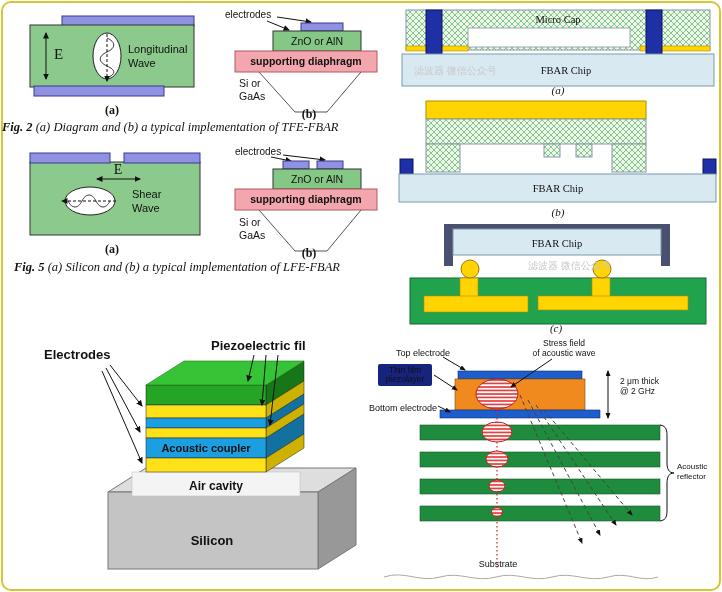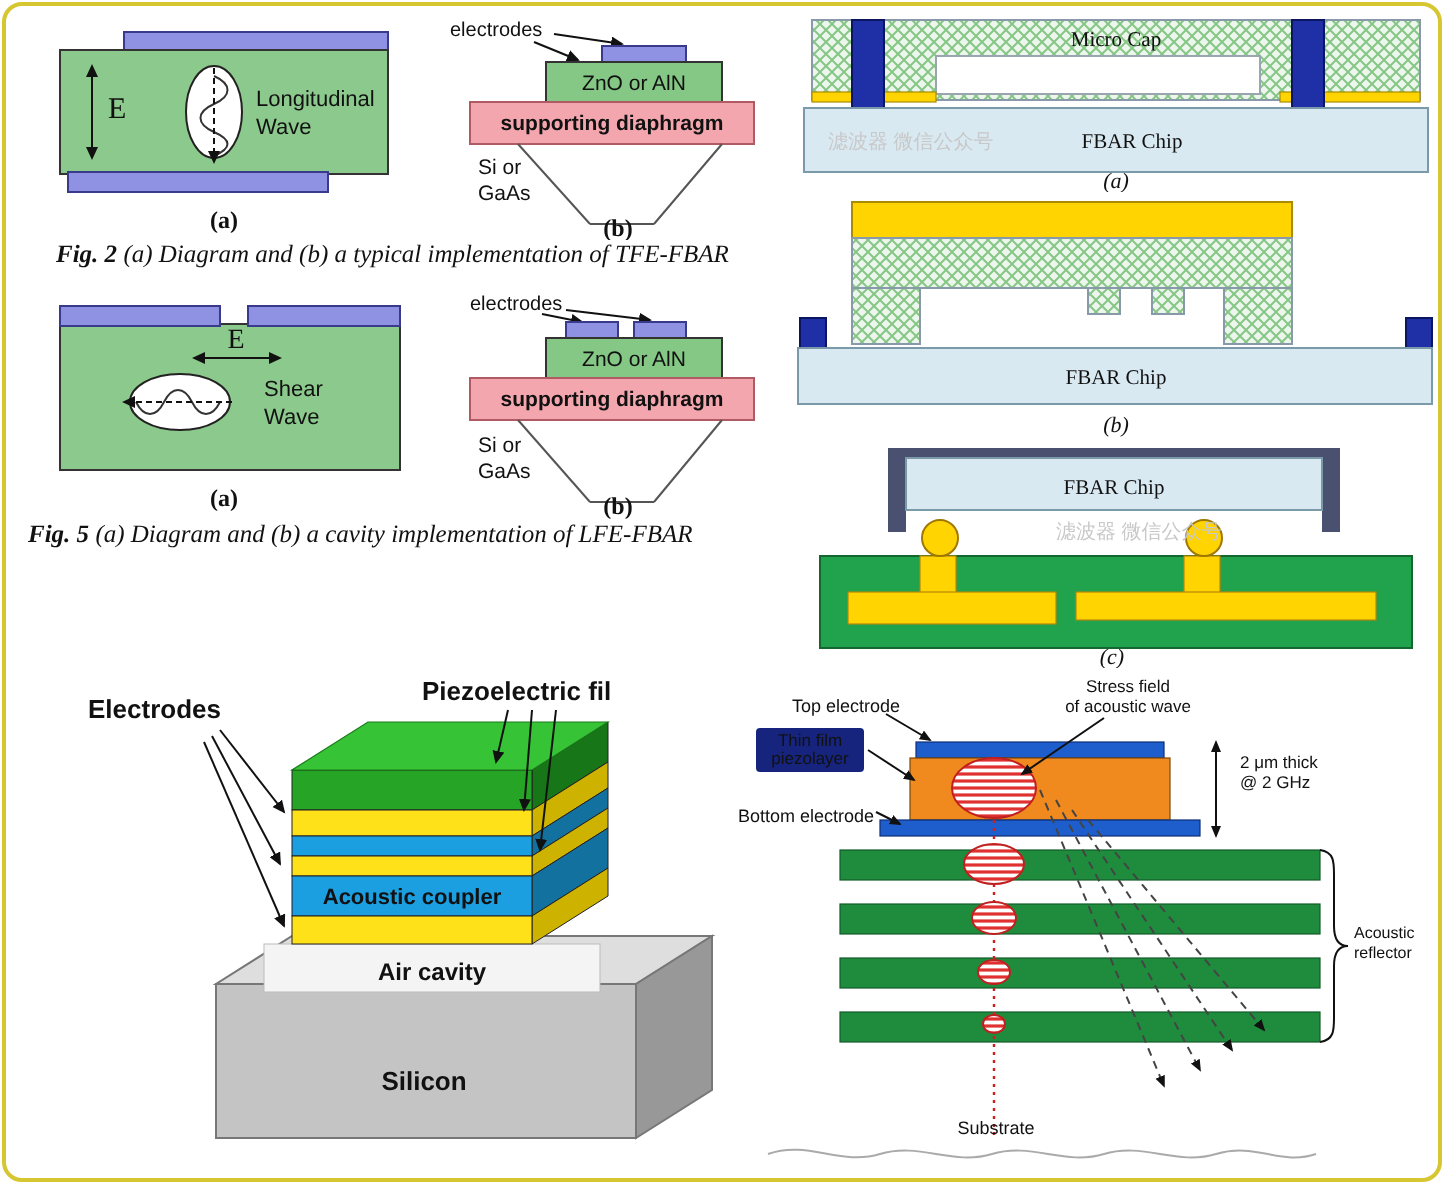--- a/index.html
+++ b/index.html
@@ -61,21 +61,21 @@
     <text x="34" y="82" font-size="10.5">Si or</text>
     <text x="34" y="95" font-size="10.5">GaAs</text>
     <g>
       <line x1="54" y1="67" x2="90" y2="107" stroke="#555"></line>
       <line x1="156" y1="67" x2="122" y2="107" stroke="#555"></line>
       <line x1="90" y1="107" x2="122" y2="107" stroke="#555"></line>
     </g>
     <text x="104" y="113" font-size="12" class="ser b" text-anchor="middle">(b)</text>
   </svg>
 
-  <div class="caption" style="left:28px;top:120px">
+  <div class="caption" style="left:2px;top:120px">
     <span class="figno">Fig. 2</span><span> (a) Diagram and (b) a typical implementation of TFE-FBAR</span>
   </div>
 
   <svg class="abs" style="left:12px;top:143px" width="200" height="117" viewBox="0 0 200 117">
     <defs>
       <marker id="ah3a" markerWidth="8" markerHeight="8" refX="5.5" refY="3" orient="auto-start-reverse">
         <path d="M0,0 L6.5,3 L0,6 z" fill="#111"></path>
       </marker>
     </defs>
     <rect x="18" y="19" width="170" height="73" fill="#8cc98c" stroke="#333"></rect>
@@ -112,21 +112,21 @@
     <text x="34" y="96" font-size="10.5">GaAs</text>
     <g>
       <line x1="54" y1="67" x2="90" y2="108" stroke="#555"></line>
       <line x1="156" y1="67" x2="122" y2="108" stroke="#555"></line>
       <line x1="90" y1="108" x2="122" y2="108" stroke="#555"></line>
     </g>
     <text x="104" y="114" font-size="12" class="ser b" text-anchor="middle">(b)</text>
   </svg>
 
   <div class="caption" style="left:14px;top:260px">
-    <span class="figno">Fig. 5</span><span> (a) Diagram and (b) a cavity implementation of LFE-FBAR</span>
+    <span class="figno">Fig. 5</span><span> (a) Silicon and (b) a typical implementation of LFE-FBAR</span>
   </div>
 
   <svg class="abs" style="left:398px;top:6px" width="320" height="90" viewBox="0 0 320 90">
     <defs>
       <pattern id="hatchA" width="6" height="6" patternUnits="userSpaceOnUse">
         <rect width="6" height="6" fill="#edf6ec"></rect>
         <path d="M0,6 L6,0 M0,0 L6,6" stroke="#86c786" stroke-width="1"></path>
       </pattern>
     </defs>
     <rect x="8" y="4" width="304" height="40" fill="url(#hatchA)" stroke="#8899aa"></rect>

